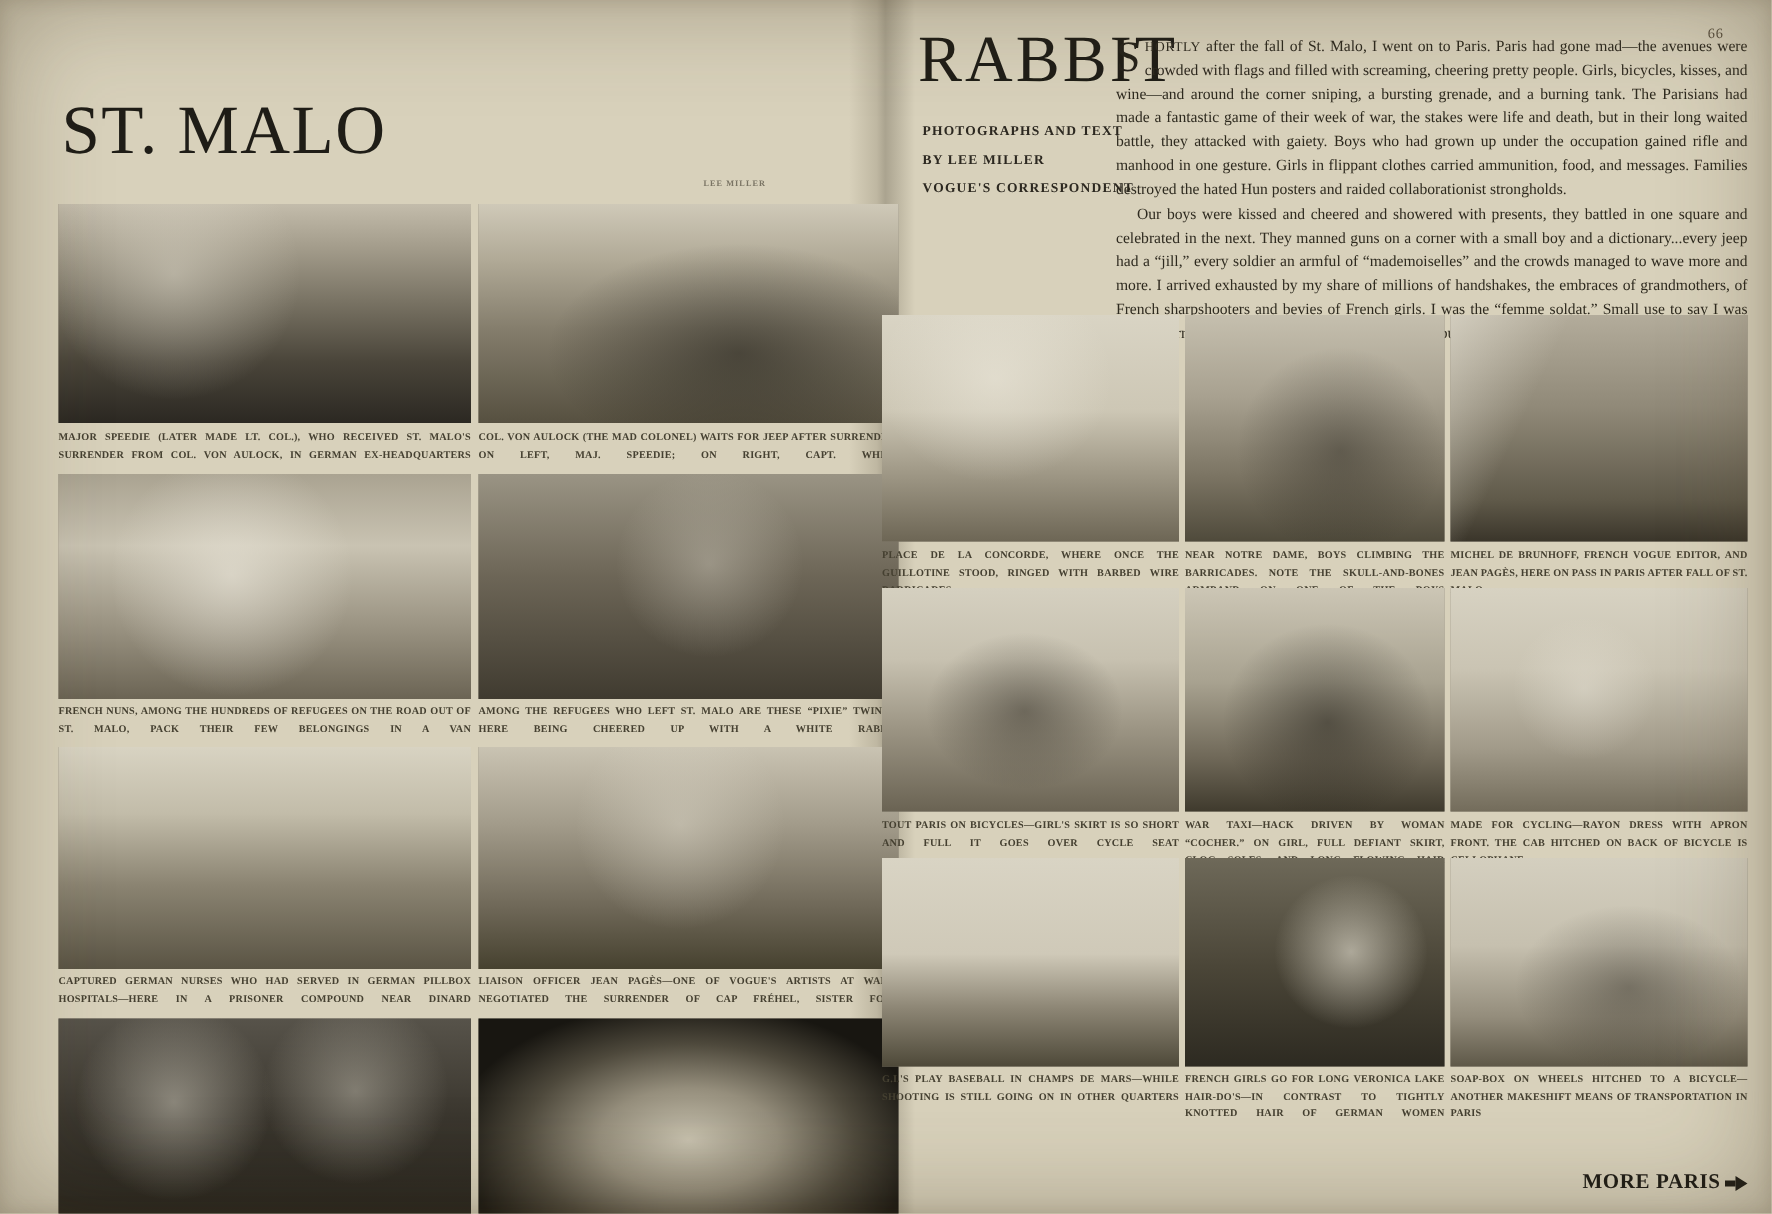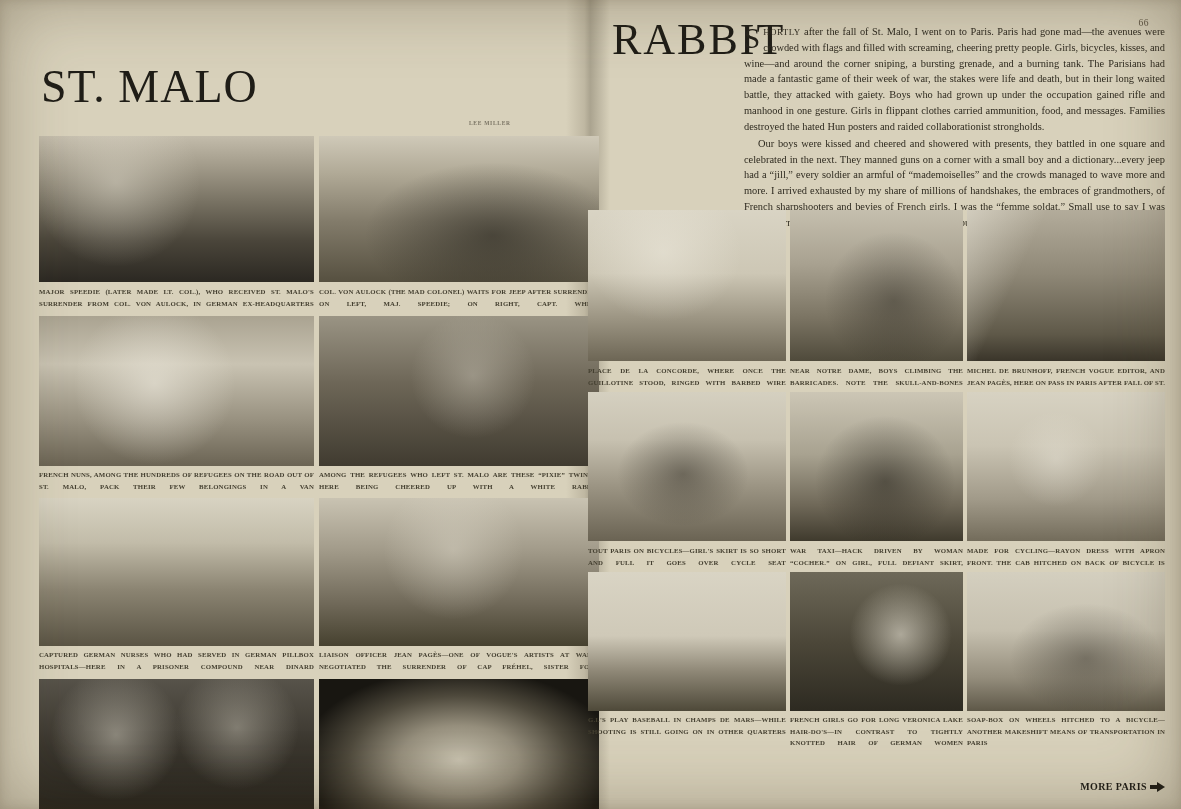--- a/index.html
+++ b/index.html
@@ -72,21 +72,21 @@
        linear-gradient(180deg,#ccc6b5 0%,#a8a290 42%,#6f6858 76%,#3f3a2d 100%);}
   .ph14{background-image:radial-gradient(circle at 45% 45%,rgba(238,234,222,.4),rgba(0,0,0,0) 35%),
        linear-gradient(180deg,#d7d2c2 0%,#cac4b3 36%,#a19a89 72%,#736c5b 100%);}
   .ph15{background-image:linear-gradient(180deg,#d9d4c4 0%,#cfc9b8 46%,#8d8675 72%,#4e4939 100%);}
   .ph16{background-image:radial-gradient(circle at 64% 45%,rgba(230,225,210,.62),rgba(0,0,0,0) 38%),
        linear-gradient(180deg,#6e6959 0%,#4b4638 52%,#2d2a21 100%);}
   .ph17{background-image:radial-gradient(ellipse at 60% 62%,rgba(42,38,30,.4),rgba(0,0,0,0) 45%),
        linear-gradient(180deg,#d4cfbf 0%,#c6c0af 42%,#948d7c 76%,#5e5848 100%);}
 
   .more{position:absolute;right:0;top:781px;display:flex;align-items:center;
-    font-size:10px;font-weight:bold;letter-spacing:.4px;color:#1d1b15;}
+    font-size:14px;font-weight:bold;letter-spacing:.4px;color:#1d1b15;}
   .arrow-icon{display:inline-flex;align-items:center;margin-left:3px;}
   .arrow-icon .bar{display:inline-block;width:7px;height:4px;background:#1d1b15;}
   .arrow-icon .tri{display:inline-block;width:0;height:0;
     border-top:5px solid transparent;border-bottom:5px solid transparent;border-left:8px solid #1d1b15;}
 </style>
 </head>
 <body>
 
 <div class="gutter"></div>
 
@@ -112,20 +112,25 @@
   <div class="photo ph7" style="left:0;top:631px;width:275px;height:147px;"></div>
   <div class="cap" style="left:0;top:781px;width:275px;">INTERROGATION OF A FRENCHWOMAN WHO HAS HAD HER HAIR SHAVED FOR CONSORTING WITH GERMANS—NOTE HER EARRINGS</div>
   <div class="photo ph8" style="left:280px;top:631px;width:280px;height:147px;"></div>
   <div class="cap" style="left:280px;top:781px;width:280px;">PHOTOGRAPH TAKEN FROM INSIDE OF A FLYING ROBOMB SITE NEAR VALOGNES. NOTE HEAVY CAMOUFLAGE DRAPING OUTSIDE</div>
 </div>
 
 <div class="page" id="right-page">
   <div class="pagenum">66</div>
   <div class="big-title" id="paris-title">RABBIT</div>
 
+  <div class="byline">
+    <div>PHOTOGRAPHS AND TEXT</div>
+    <div>BY LEE MILLER</div>
+    <div>VOGUE'S CORRESPONDENT</div>
+  </div>
 
   <div class="bodytext">
     <p><span class="dropcap">S</span><span class="lead">HORTLY</span><span> after the fall of St. Malo, I went on to Paris. Paris had gone mad—the avenues were crowded with flags and filled with screaming, cheering pretty people. Girls, bicycles, kisses, and wine—and around the corner sniping, a bursting grenade, and a burning tank. The Parisians had made a fantastic game of their week of war, the stakes were life and death, but in their long waited battle, they attacked with gaiety. Boys who had grown up under the occupation gained rifle and manhood in one gesture. Girls in flippant clothes carried ammunition, food, and messages. Families destroyed the hated Hun posters and raided collaborationist strongholds.</span></p>
     <p><span>Our boys were kissed and cheered and showered with presents, they battled in one square and celebrated in the next. They manned guns on a corner with a small boy and a dictionary...every jeep had a “jill,” every soldier an armful of “mademoiselles” and the crowds managed to wave more and more. I arrived exhausted by my share of millions of handshakes, the embraces of grandmothers, of French sharpshooters and bevies of French girls. I was the “femme soldat.” Small use to say I was just a journalist and that I'd rather keep my hands busy on my camera shutter, </span><span class="cont">(Continued on page 147)</span></p>
   </div>
 
   <div class="photo ph9" style="left:0;top:210px;width:198px;height:151px;"></div>
   <div class="cap" style="left:0;top:365px;width:198px;">PLACE DE LA CONCORDE, WHERE ONCE THE GUILLOTINE STOOD, RINGED WITH BARBED WIRE BARRICADES</div>
   <div class="photo ph10" style="left:202px;top:210px;width:173px;height:151px;"></div>
   <div class="cap" style="left:202px;top:365px;width:173px;">NEAR NOTRE DAME, BOYS CLIMBING THE BARRICADES. NOTE THE SKULL-AND-BONES ARMBAND ON ONE OF THE BOYS</div>

